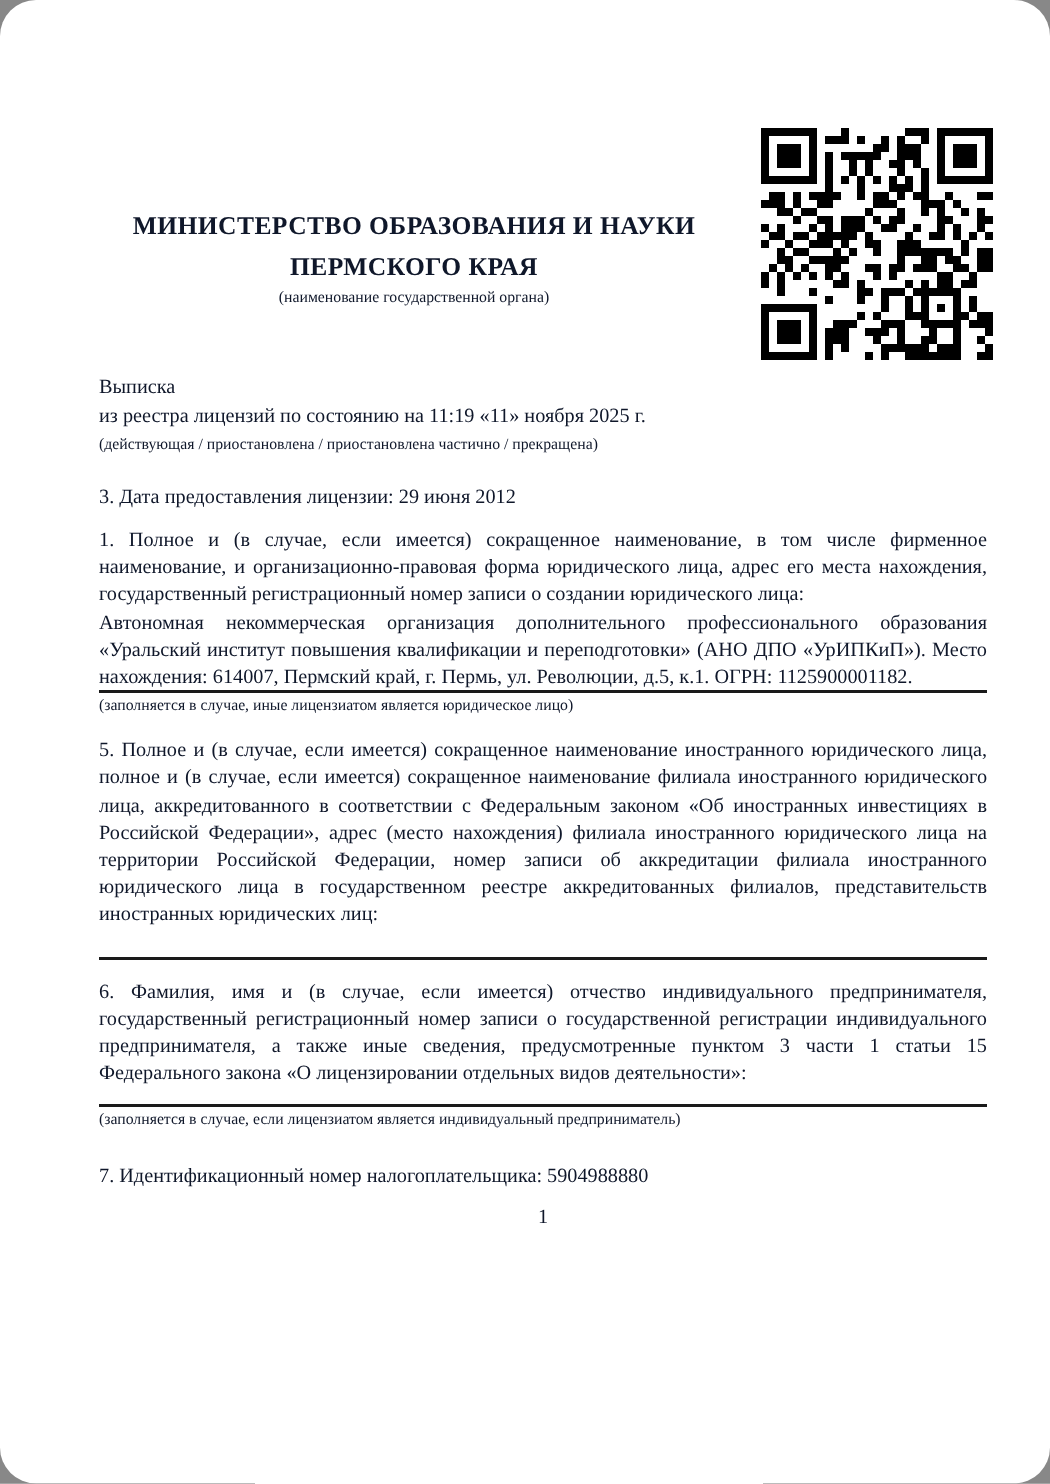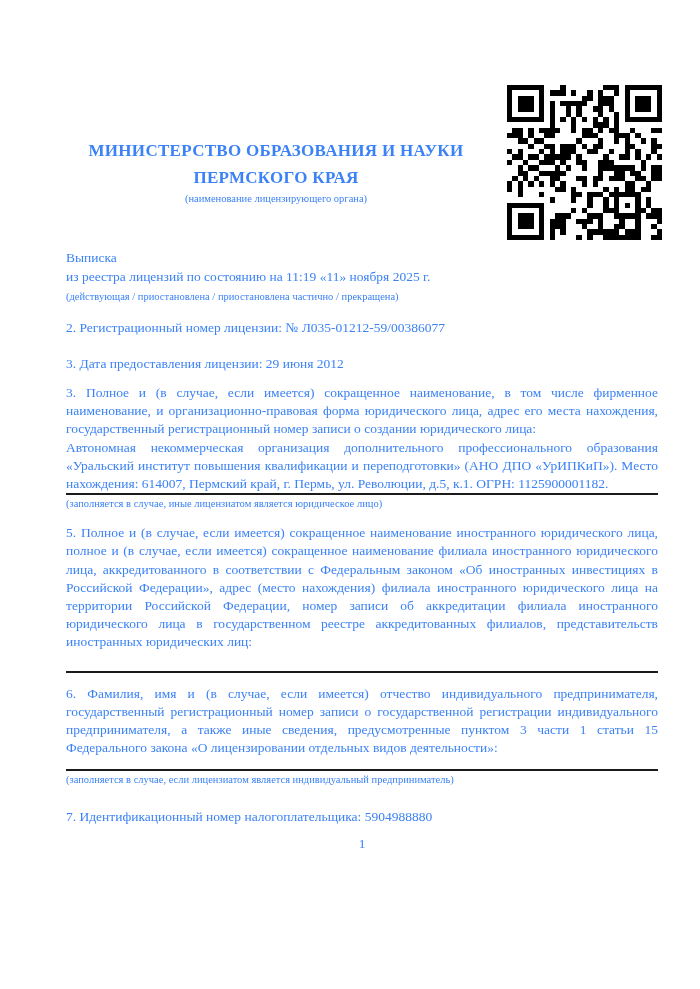--- a/index.html
+++ b/index.html
@@ -3,22 +3,23 @@
 <meta charset="utf-8">
 <style>
   * { margin:0; padding:0; box-sizing:border-box; }
   html,body { background:#888; }
   .page {
     position:relative;
     width:700px; height:989px;
     background:#ffffff;
     margin:0 auto;
     font-family:"Liberation Serif","DejaVu Serif",serif;
-    color:#3b82f6;
+    color:#0f172a;
     overflow:hidden;
+    border-radius:24px;
   }
   .content {
     position:absolute; left:66px; top:0; width:592px;
   }
   .header-wrap { margin-top:137px; width:420px; text-align:center; }
   .header-title {
     font-size:17px; line-height:27px; font-weight:bold;
     letter-spacing:0.3px;
   }
   .header-caption {
@@ -462,35 +463,34 @@
       </svg>
   </div>
 
   <div class="content">
 
     <div class="header-wrap">
       <div class="header-title">
         <div>МИНИСТЕРСТВО ОБРАЗОВАНИЯ И НАУКИ</div>
         <div>ПЕРМСКОГО КРАЯ</div>
       </div>
-      <div class="header-caption">(наименование лицензирующего органа)</div>
+      <div class="header-caption">(наименование государственной органа)</div>
     </div>
 
     <div class="doc-title">
       <div>Выписка</div>
       <div>из реестра лицензий по состоянию на 11:19 «11» ноября 2025 г.</div>
     </div>
 
     <div class="cap cap1">(действующая / приостановлена / приостановлена частично / прекращена)</div>
 
-    <div class="line-item item2">2. Регистрационный номер лицензии: № Л035-01212-59/00386077</div>
 
     <div class="line-item item3">3. Дата предоставления лицензии: 29 июня 2012</div>
 
-    <div class="para item4-label">3. Полное и (в случае, если имеется) сокращенное наименование, в том числе фирменное наименование, и организационно-правовая форма юридического лица, адрес его места нахождения, государственный регистрационный номер записи о создании юридического лица:</div>
+    <div class="para item4-label">1. Полное и (в случае, если имеется) сокращенное наименование, в том числе фирменное наименование, и организационно-правовая форма юридического лица, адрес его места нахождения, государственный регистрационный номер записи о создании юридического лица:</div>
     <div class="para">Автономная некоммерческая организация дополнительного профессионального образования «Уральский институт повышения квалификации и переподготовки» (АНО ДПО «УрИПКиП»). Место нахождения: 614007, Пермский край, г. Пермь, ул. Революции, д.5, к.1. ОГРН: 1125900001182.</div>
     <div class="rule"></div>
     <div class="cap cap4">(заполняется в случае, иные лицензиатом является юридическое лицо)</div>
 
     <div class="para item5-label">5. Полное и (в случае, если имеется) сокращенное наименование иностранного юридического лица, полное и (в случае, если имеется) сокращенное наименование филиала иностранного юридического лица, аккредитованного в соответствии с Федеральным законом «Об иностранных инвестициях в Российской Федерации», адрес (место нахождения) филиала иностранного юридического лица на территории Российской Федерации, номер записи об аккредитации филиала иностранного юридического лица в государственном реестре аккредитованных филиалов, представительств иностранных юридических лиц:</div>
     <div class="rule rule5"></div>
 
     <div class="para item6-label">6. Фамилия, имя и (в случае, если имеется) отчество индивидуального предпринимателя, государственный регистрационный номер записи о государственной регистрации индивидуального предпринимателя, а также иные сведения, предусмотренные пунктом 3 части 1 статьи 15 Федерального закона «О лицензировании отдельных видов деятельности»:</div>
     <div class="rule rule6"></div>
     <div class="cap cap6">(заполняется в случае, если лицензиатом является индивидуальный предприниматель)</div>

